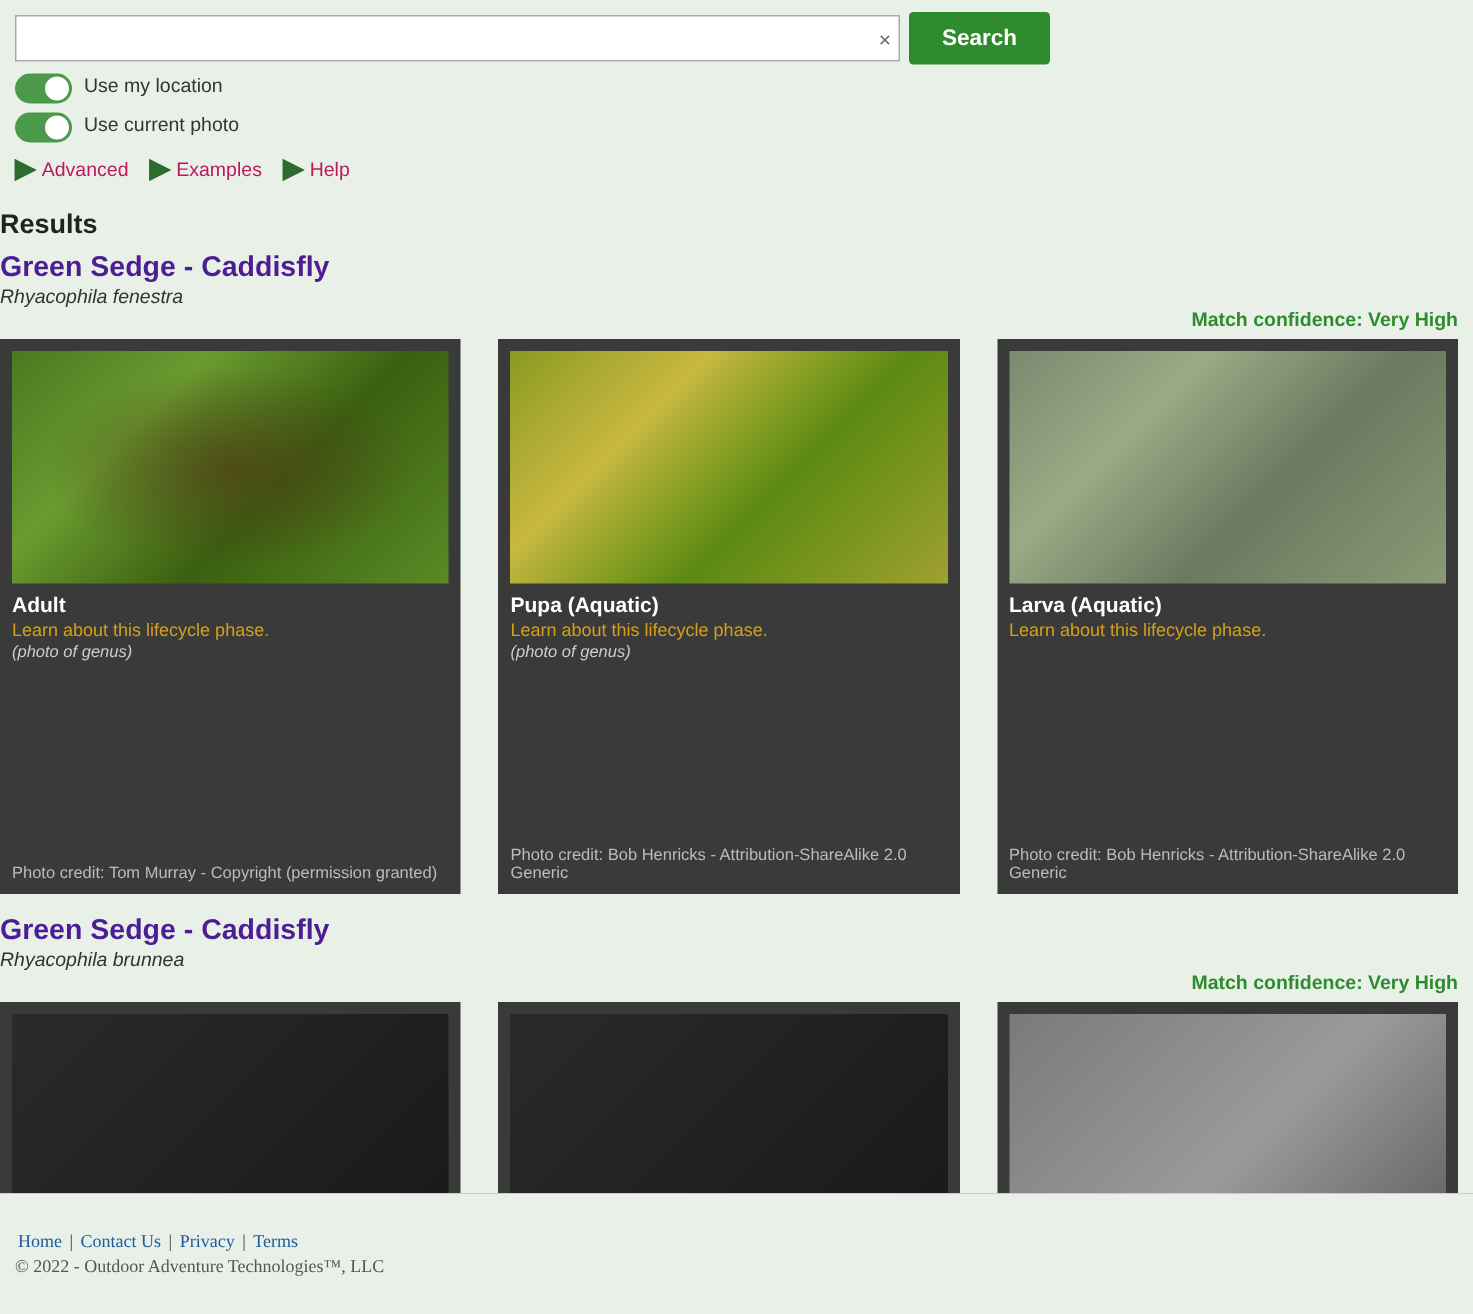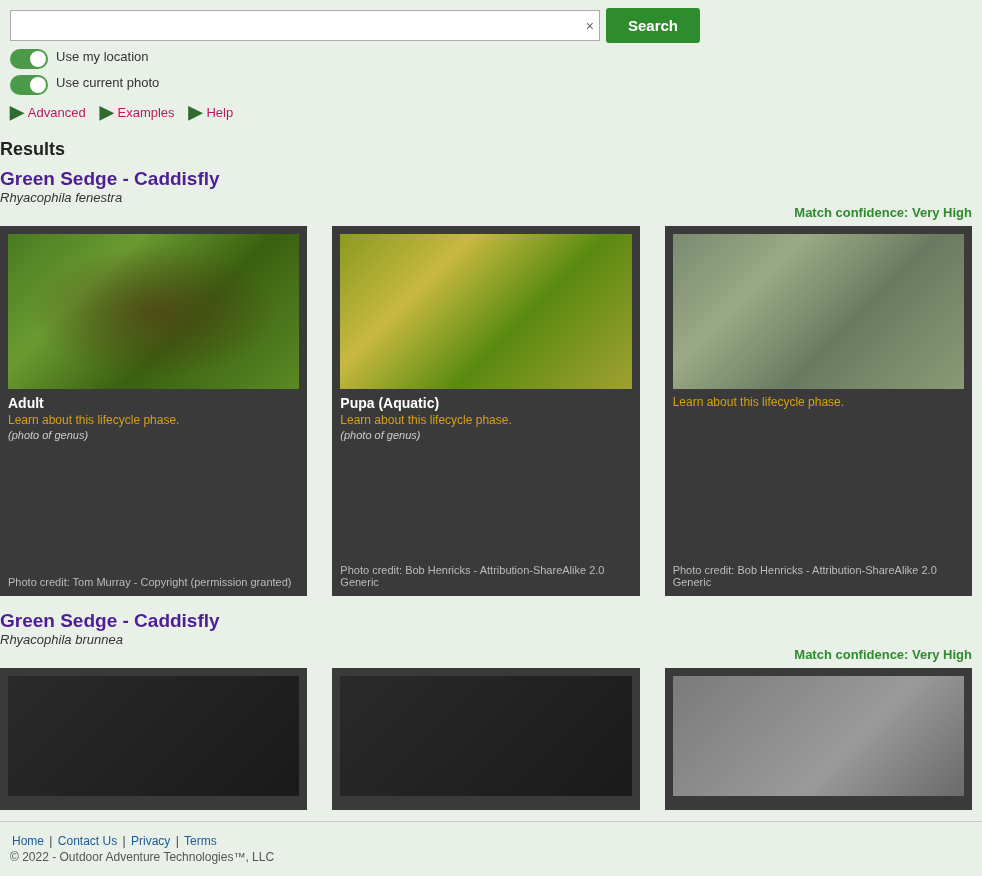--- a/index.html
+++ b/index.html
@@ -222,24 +222,25 @@
       margin-top: auto;
     }
 
     
     .footer {
       position: fixed;
       bottom: 0;
       left: 0;
       width: 982px;
       background-color: #e8f0e8;
-      padding: 12px 10px;
+      padding: 24px 10px;
       border-top: 1px solid #ccc;
       font-size: 12px;
       color: #444;
+      font-family: Liberation Serif, serif;
     }
     .footer a {
       color: #1a5a9a;
       text-decoration: none;
     }
     .footer-links {
       margin-bottom: 2px;
     }
     .footer-links a { margin-right: 2px; margin-left: 2px; }
     .footer-copyright {
@@ -323,20 +324,21 @@
         <div class="card-phase-title">Pupa (Aquatic)</div>
         <a class="card-learn-link" href="#">
           <span>Learn about this lifecycle phase.</span>
         </a>
         <div class="card-photo-note">(photo of genus)</div>
         <div class="card-credit">Photo credit: Bob Henricks - Attribution-ShareAlike 2.0 Generic</div>
       </div>
 
       <div class="photo-card">
         <div class="photo-img-area img-larva"></div>
+        <div class="card-phase-title">Larva (Aquatic)</div>
         <a class="card-learn-link" href="#">
           <span>Learn about this lifecycle phase.</span>
         </a>
         <div class="card-credit">Photo credit: Bob Henricks - Attribution-ShareAlike 2.0 Generic</div>
       </div>
     </div>
   </div>
 
   <div class="species-block" style="margin-top:14px;">
     <div class="species-name">Green Sedge - Caddisfly</div>

